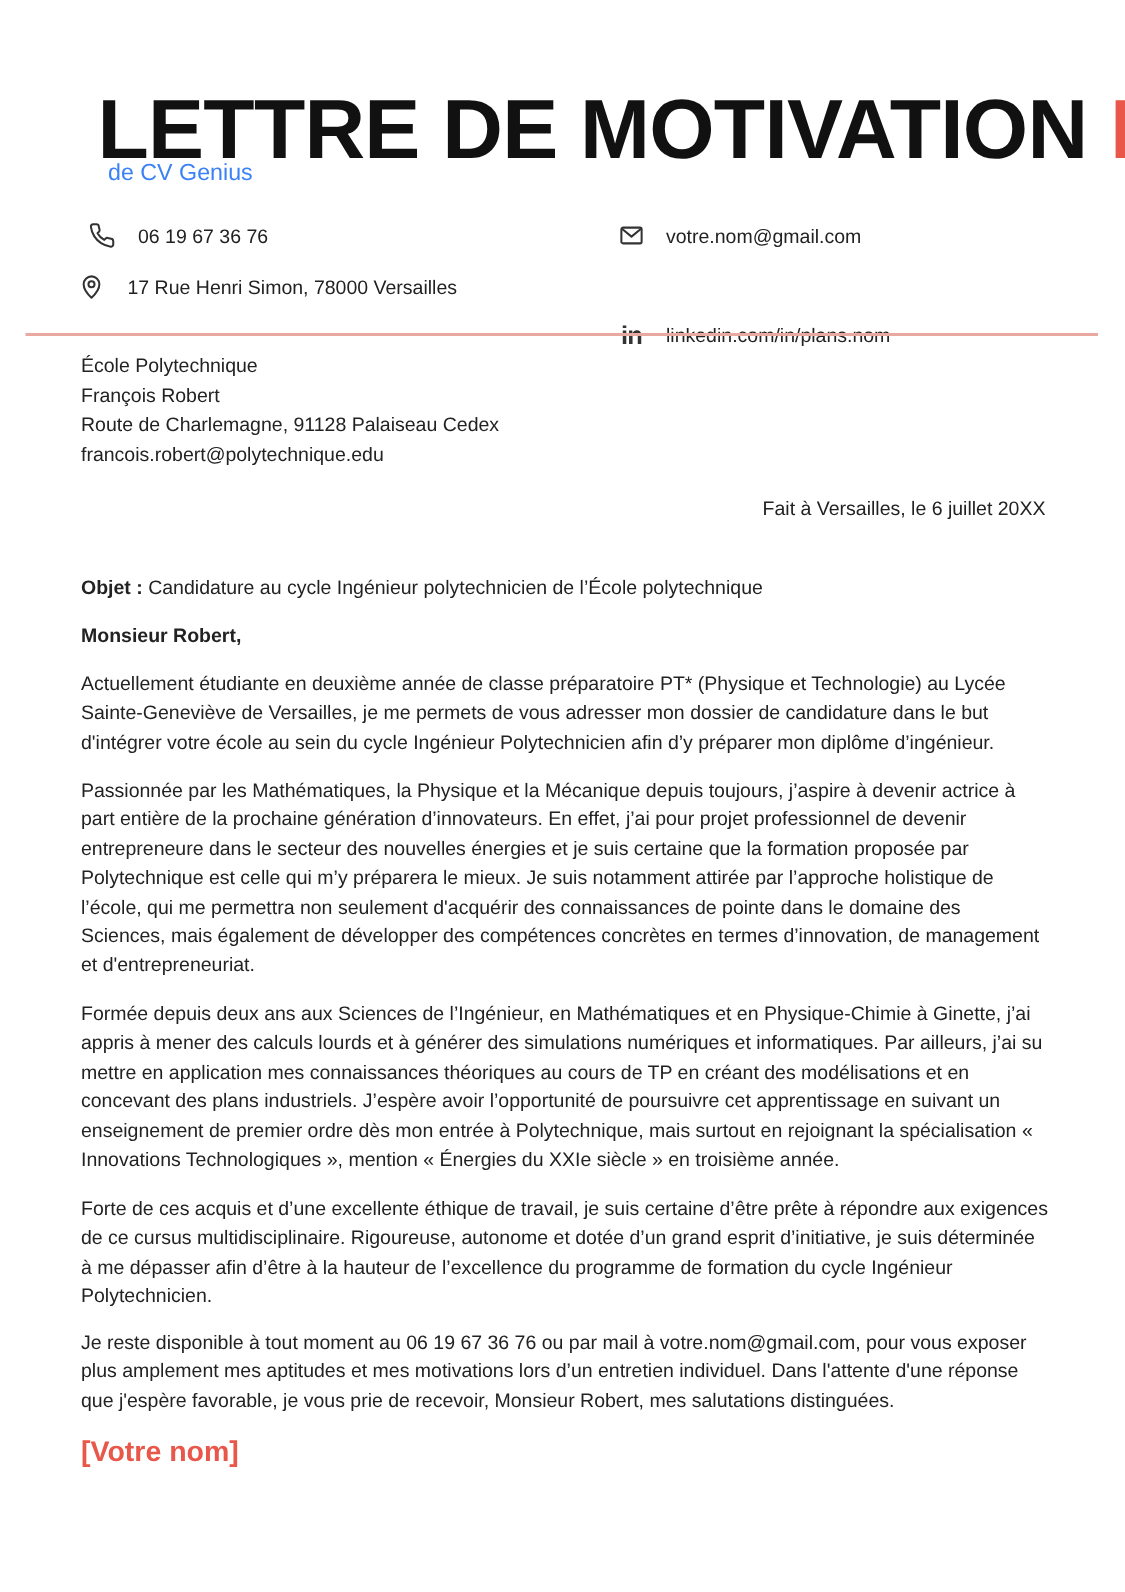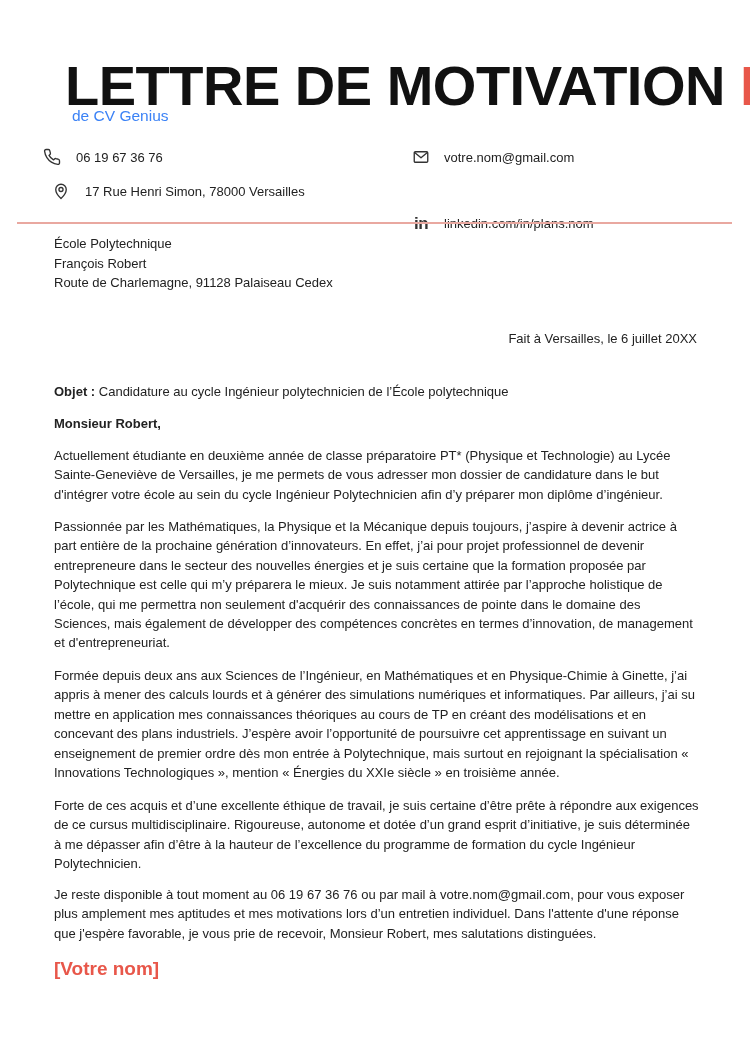--- a/index.html
+++ b/index.html
@@ -14,21 +14,21 @@
   }
   .title .accent { color: #e8574a; }
   .subtitle {
     position: absolute; left: 72px; top: 108px;
     font-size: 15.5px; color: #3b82f6; line-height: 1;
   }
 
   .contact { position: absolute; display: flex; align-items: center; font-size: 13px; color: #222; white-space: nowrap; }
   .contact .ico { width: 20px; height: 20px; display: flex; align-items: center; justify-content: center; margin-right: 14px; }
   .contact .ico svg { width: 18px; height: 18px; }
-  .c-phone { left: 42px; top: 147px; }
+  .c-phone { left: 58px; top: 147px; }
   .c-addr  { left: 51px; top: 181px; }
   .c-email { left: 411px; top: 147px; }
   .c-linked{ left: 411px; top: 181px; margin-top: 32px; }
   .c-email .ico, .c-linked .ico { margin-right: 13px; }
   .linkedin-glyph { font-weight: bold; font-size: 17px; color: #333; letter-spacing: -0.5px; line-height: 1; font-family: "Liberation Sans", sans-serif; }
 
   .divider {
     position: absolute; left: 17px; top: 222px; width: 715px; height: 2px;
     background: #e9a8a0;
   }
@@ -92,20 +92,21 @@
     </span>
   <span>linkedin.com/in/plans.nom</span>
 </div>
 
 <div class="divider"></div>
 
 <div class="recipient">
   <div>École Polytechnique</div>
   <div>François Robert</div>
   <div>Route de Charlemagne, 91128 Palaiseau Cedex</div>
+  <div>francois.robert@polytechnique.edu</div>
 </div>
 
 <div class="date">Fait à Versailles, le 6 juillet 20XX</div>
 
 <div class="body-text objet"><b>Objet :</b><span> Candidature au cycle Ingénieur polytechnicien de l’École polytechnique</span></div>
 
 <div class="body-text salutation">Monsieur Robert,</div>
 
 <p class="body-text p1">Actuellement étudiante en deuxième année de classe préparatoire PT* (Physique et Technologie) au Lycée Sainte-Geneviève de Versailles,  je me permets de vous adresser mon dossier de candidature dans le but d'intégrer votre école au sein du cycle Ingénieur Polytechnicien afin d’y préparer mon diplôme d’ingénieur.</p>
 <p class="body-text p2">Passionnée par les Mathématiques, la Physique et la Mécanique depuis toujours, j’aspire à devenir actrice à part entière de la prochaine génération d’innovateurs. En effet, j’ai pour projet professionnel de devenir entrepreneure dans le secteur des nouvelles énergies et je suis certaine que la formation proposée par Polytechnique est celle qui m’y préparera le mieux. Je suis notamment attirée par l’approche holistique de l’école, qui me permettra non seulement d'acquérir des connaissances de pointe dans le domaine des Sciences, mais également de développer des compétences concrètes en termes d’innovation, de management et d'entrepreneuriat.</p>

